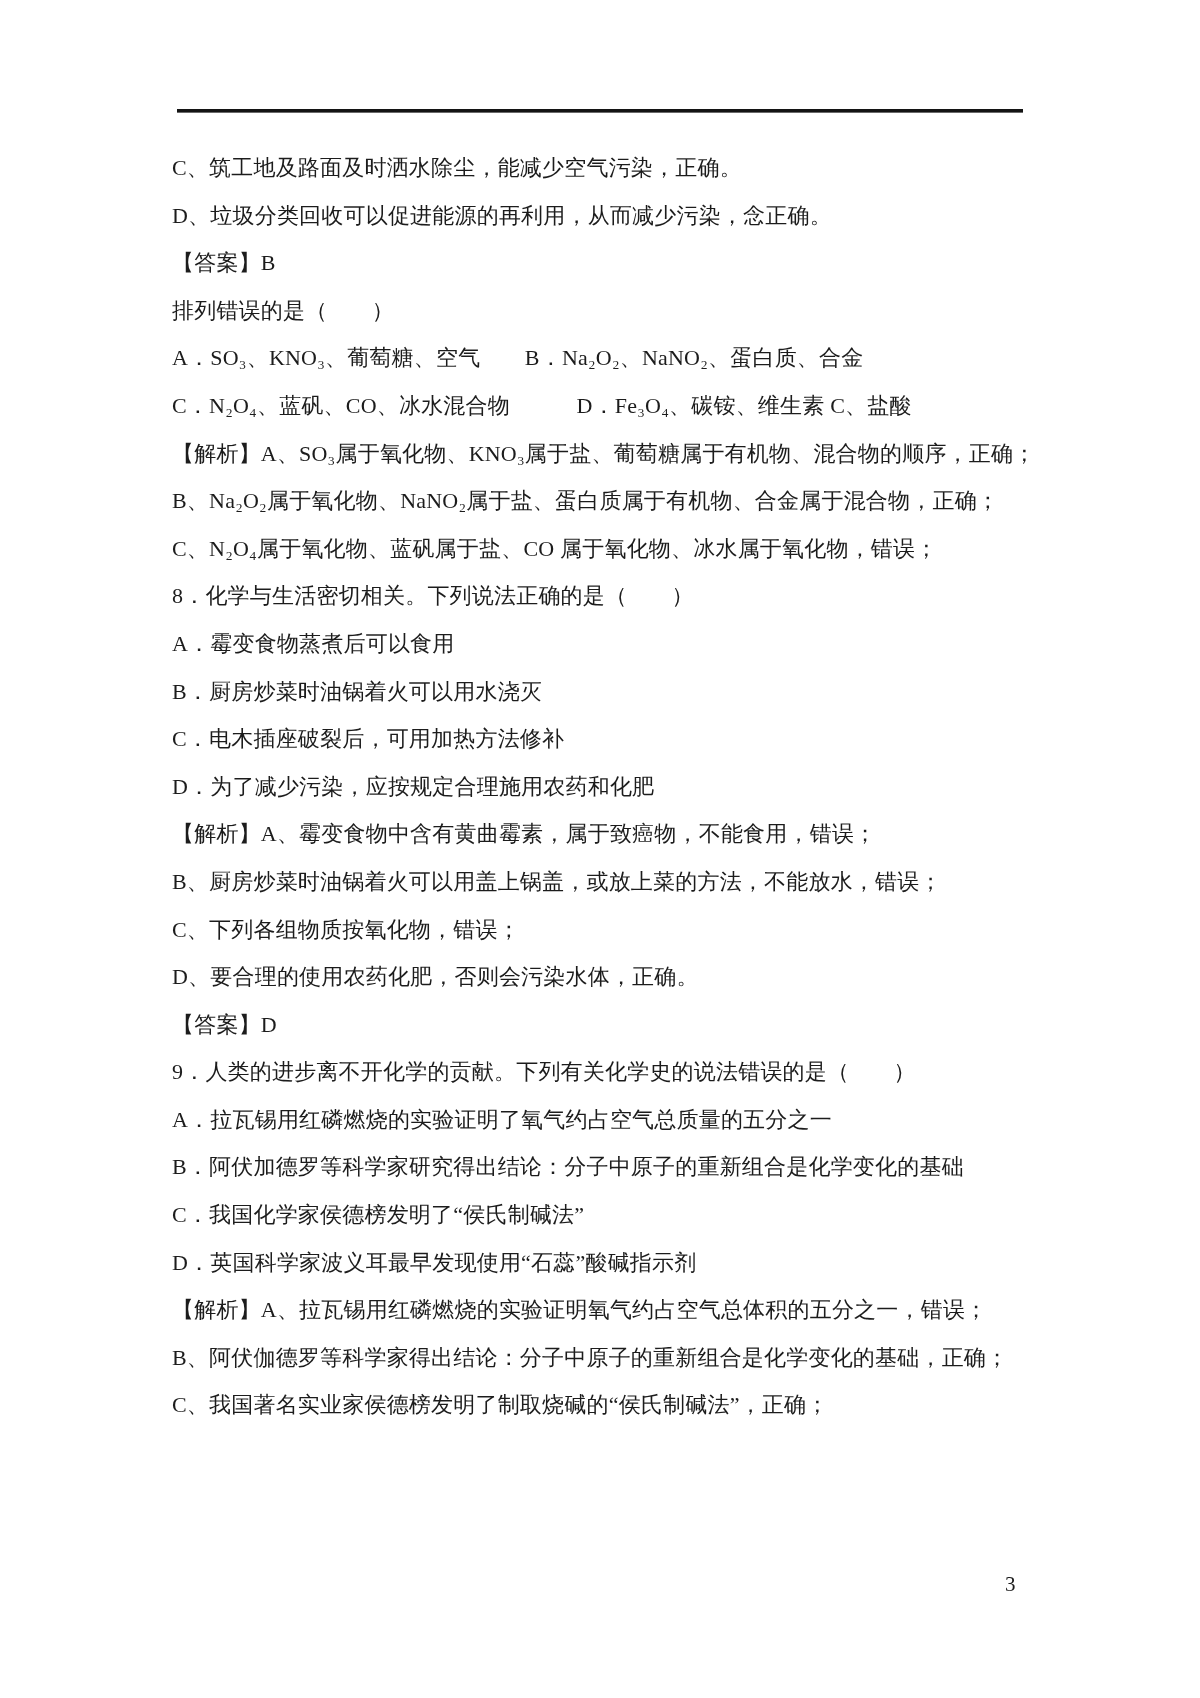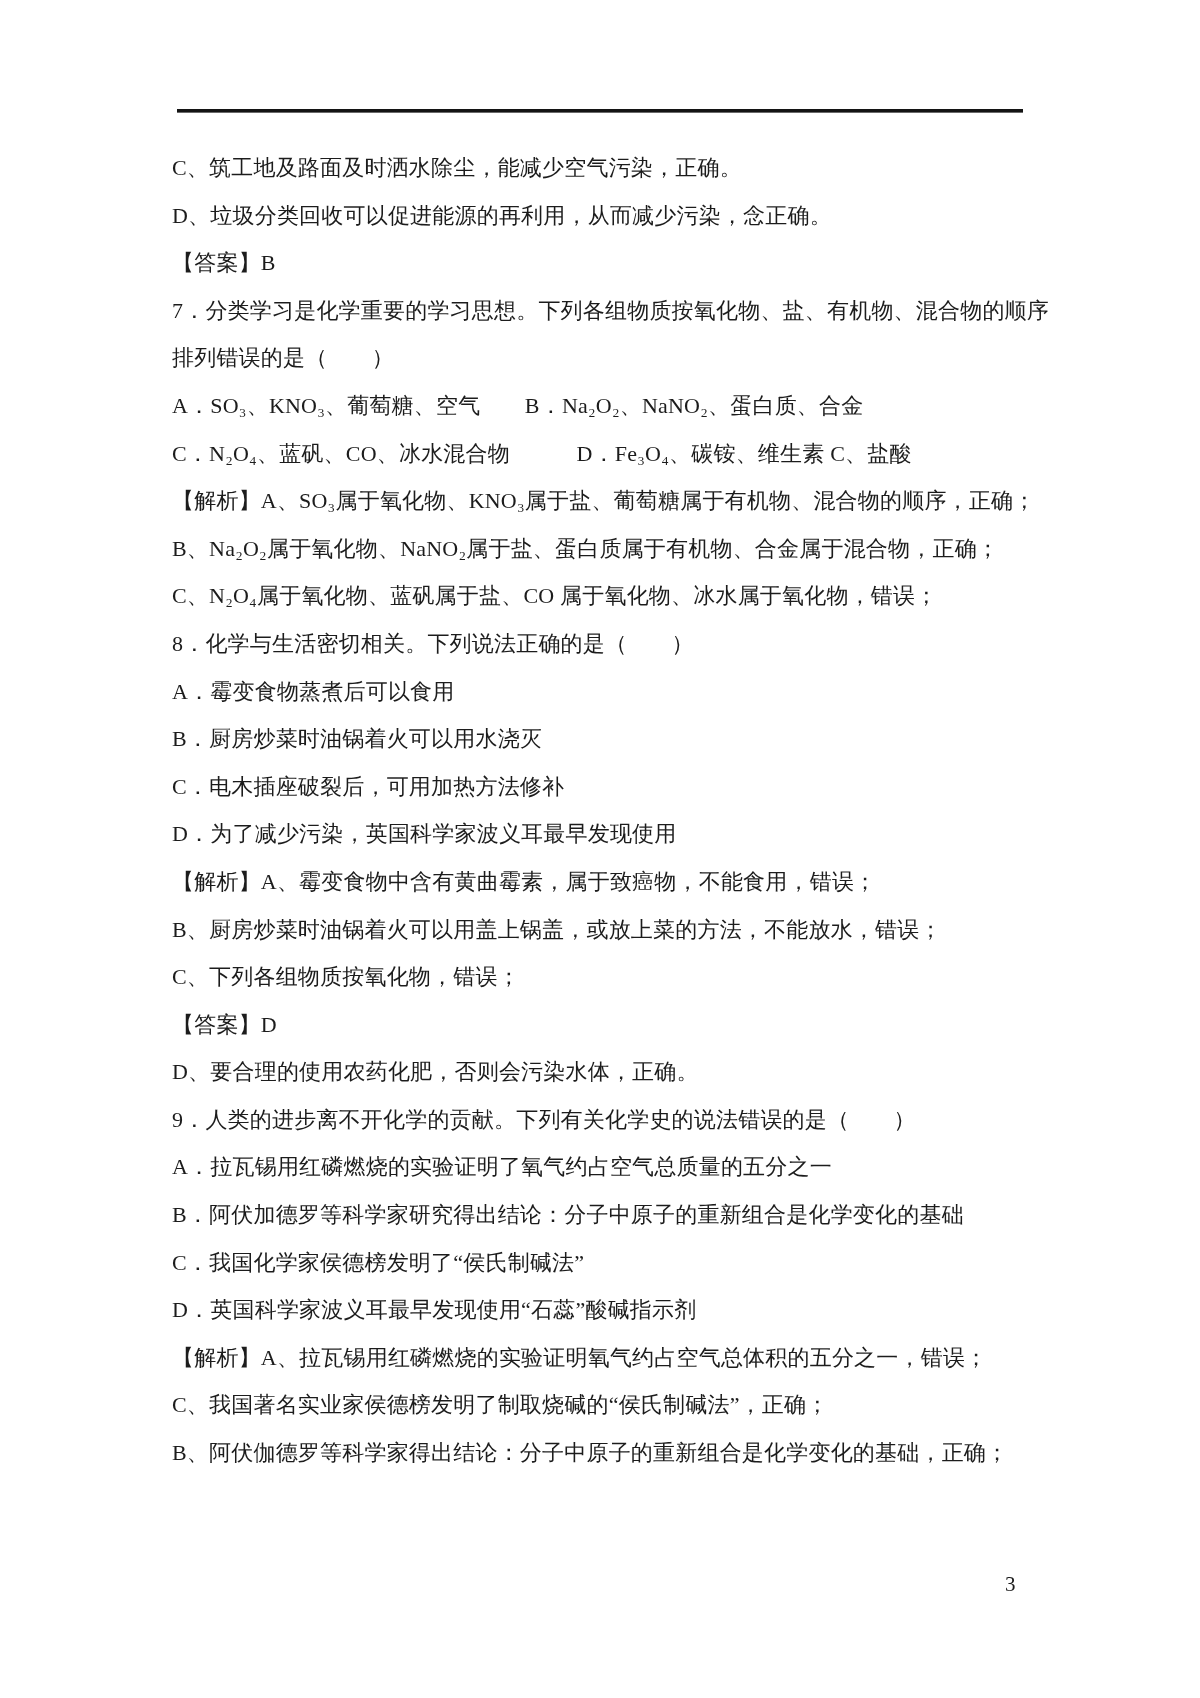--- a/index.html
+++ b/index.html
@@ -52,40 +52,39 @@
 </style>
 </head>
 <body>
 
 <div class="page">
   <div class="header-rule"></div>
   <div class="content" id="content">
       <p class="line">C、筑工地及路面及时洒水除尘，能减少空气污染，正确。</p>
       <p class="line">D、垃圾分类回收可以促进能源的再利用，从而减少污染，念正确。</p>
       <p class="line">【答案】B</p>
-      <p class="line">7．分类学习是化学重要的学习思想。下列各组物质按氧化物、盐、有机物、混合物的顺序</p>
       <p class="line">排列错误的是（　　）</p>
       <p class="line">A．SO₃、KNO₃、葡萄糖、空气　　B．Na₂O₂、NaNO₂、蛋白质、合金</p>
       <p class="line">C．N₂O₄、蓝矾、CO、冰水混合物　　　D．Fe₃O₄、碳铵、维生素 C、盐酸</p>
       <p class="line">【解析】A、SO₃属于氧化物、KNO₃属于盐、葡萄糖属于有机物、混合物的顺序，正确；</p>
       <p class="line">B、Na₂O₂属于氧化物、NaNO₂属于盐、蛋白质属于有机物、合金属于混合物，正确；</p>
       <p class="line">C、N₂O₄属于氧化物、蓝矾属于盐、CO 属于氧化物、冰水属于氧化物，错误；</p>
       <p class="line">8．化学与生活密切相关。下列说法正确的是（　　）</p>
       <p class="line">A．霉变食物蒸煮后可以食用</p>
       <p class="line">B．厨房炒菜时油锅着火可以用水浇灭</p>
       <p class="line">C．电木插座破裂后，可用加热方法修补</p>
-      <p class="line">D．为了减少污染，英国科学家波义耳最早发现使用</p>
+      <p class="line">D．为了减少污染，应按规定合理施用农药和化肥</p>
       <p class="line">【解析】A、霉变食物中含有黄曲霉素，属于致癌物，不能食用，错误；</p>
       <p class="line">B、厨房炒菜时油锅着火可以用盖上锅盖，或放上菜的方法，不能放水，错误；</p>
       <p class="line">C、下列各组物质按氧化物，错误；</p>
+      <p class="line">D、要合理的使用农药化肥，否则会污染水体，正确。</p>
       <p class="line">【答案】D</p>
-      <p class="line">D、要合理的使用农药化肥，否则会污染水体，正确。</p>
       <p class="line">9．人类的进步离不开化学的贡献。下列有关化学史的说法错误的是（　　）</p>
       <p class="line">A．拉瓦锡用红磷燃烧的实验证明了氧气约占空气总质量的五分之一</p>
       <p class="line">B．阿伏加德罗等科学家研究得出结论：分子中原子的重新组合是化学变化的基础</p>
       <p class="line">C．我国化学家侯德榜发明了“侯氏制碱法”</p>
       <p class="line">D．英国科学家波义耳最早发现使用“石蕊”酸碱指示剂</p>
       <p class="line">【解析】A、拉瓦锡用红磷燃烧的实验证明氧气约占空气总体积的五分之一，错误；</p>
+      <p class="line">B、阿伏伽德罗等科学家得出结论：分子中原子的重新组合是化学变化的基础，正确；</p>
       <p class="line">C、我国著名实业家侯德榜发明了制取烧碱的“侯氏制碱法”，正确；</p>
-      <p class="line">B、阿伏伽德罗等科学家得出结论：分子中原子的重新组合是化学变化的基础，正确；</p>
     </div>
   <div class="page-number">3</div>
 </div>
 
 </body></html>

